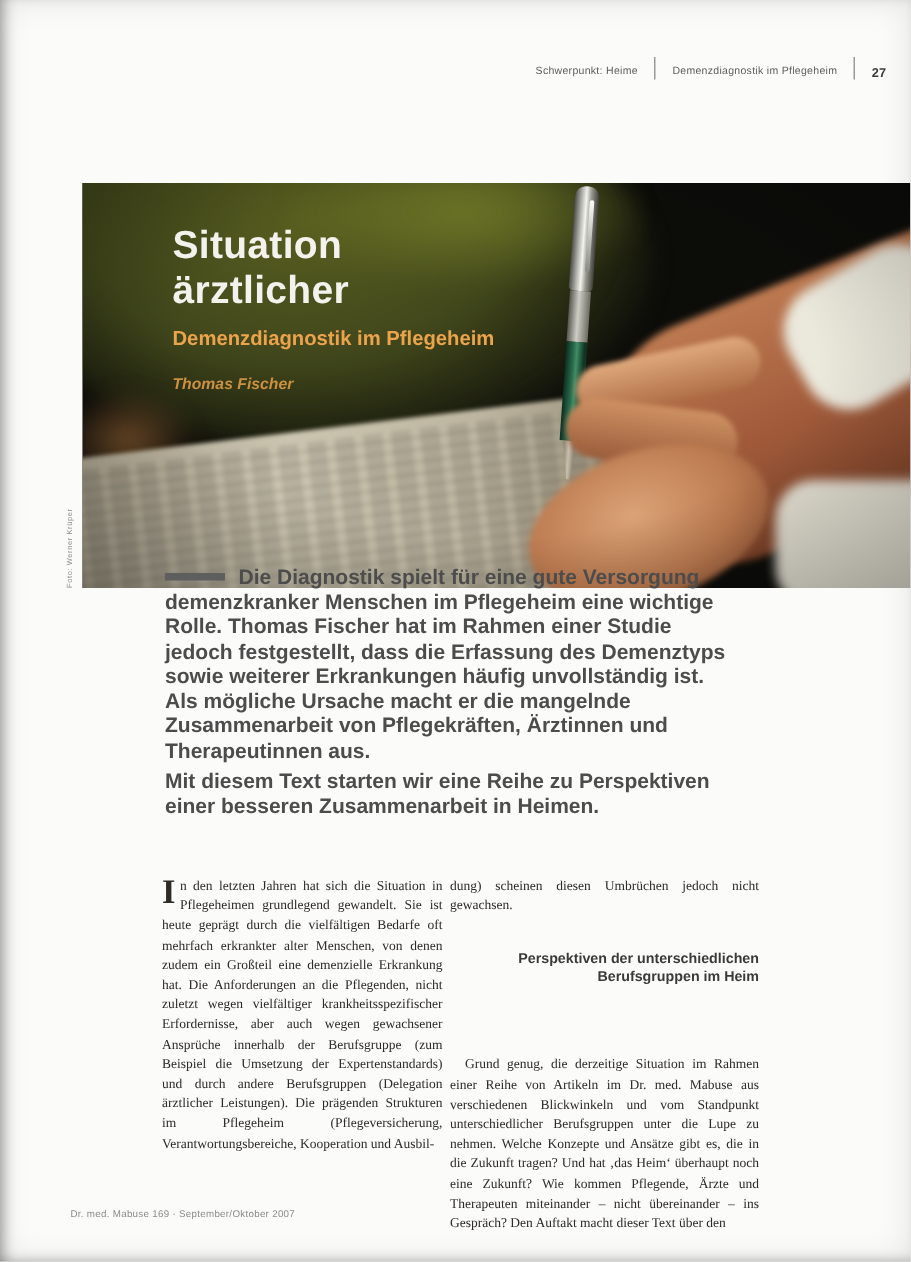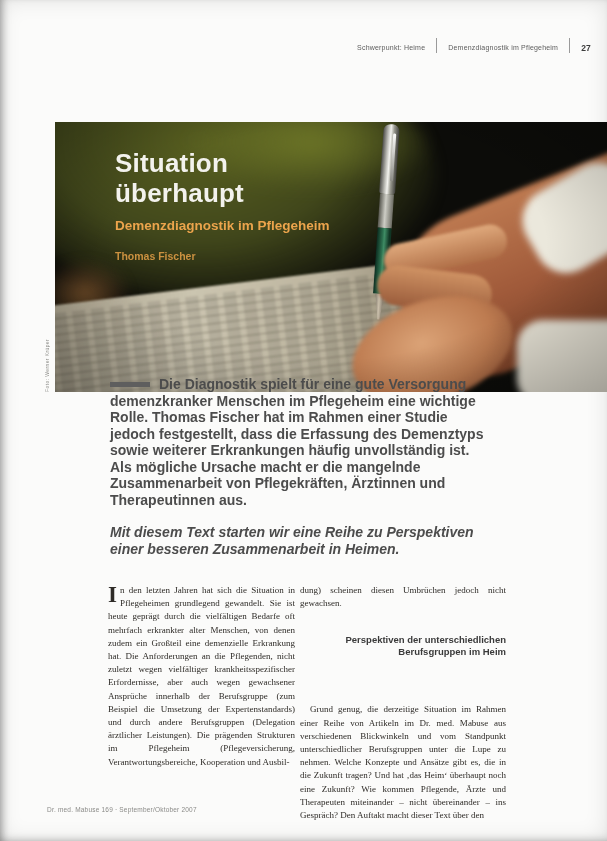--- a/index.html
+++ b/index.html
@@ -55,31 +55,31 @@
     background:linear-gradient(90deg,#0c2d20,#2d7150 40%,#3f8d65 52%,#113524 88%);}
   .pen-tip{left:1px;top:170px;width:14px;height:26px;
     clip-path:polygon(18% 0,82% 0,58% 100%,44% 100%);
     background:linear-gradient(90deg,#5c544a,#cabfab 46%,#4d453b);}
   .ph-vignette{left:0;top:0;width:100%;height:100%;
     background:radial-gradient(ellipse at 50% 45%, rgba(0,0,0,0) 55%, rgba(0,0,0,.28) 100%);}
   
   .hero-text{position:absolute;left:115px;top:148px;width:330px;color:#f3f2ed;}
   .hero-title{font-size:26px;line-height:30px;font-weight:bold;letter-spacing:.2px;}
   .hero-sub{margin-top:10px;font-size:13.5px;font-weight:bold;}
-  .hero-author{margin-top:17px;font-size:10.5px;font-weight:bold;}
+  .hero-author{margin-top:17px;font-size:10.5px;font-weight:bold;font-style:italic;}
   .photo-credit{
     position:absolute;left:44px;top:296px;height:96px;
     writing-mode:vertical-rl;transform:rotate(180deg);
     font-size:5px;color:#8e8e8a;letter-spacing:.4px;
   }
   
   .intro{position:absolute;left:110px;top:376px;width:374px;
     font-weight:bold;font-size:14px;line-height:16.5px;color:#4c4c4c;}
   .lead-bar{display:inline-block;width:40px;height:5px;background:#5e5e5e;margin-right:9px;vertical-align:2px;}
-  .intro .note{margin-top:16px;font-style:italic;}
+  .intro .note{margin-top:4px;}
   
   .col{position:absolute;top:584px;font-family:"Liberation Serif",serif;
     font-size:9px;line-height:13.2px;color:#2e2b27;text-align:justify;}
   .col1{left:108px;width:187px;}
   .col2{left:300px;width:206px;}
   .dropcap{float:left;font-size:23px;line-height:19px;font-weight:bold;padding:1px 3px 0 0;color:#2e2b27;}
   .col2 p{margin:0;}
   .col2 .cont{margin-bottom:24px;}
   .col2 h2{margin:0 0 5px 0;font-family:"Liberation Sans",sans-serif;
     font-size:9.5px;line-height:12px;font-weight:bold;color:#3a3a3a;text-align:right;}
@@ -119,21 +119,21 @@
     </div>
     <div class="ph-f1"></div>
     <div class="ph-f2"></div>
     <div class="ph-hand"></div>
     <div class="ph-vignette"></div>
   </div>
 
   <div class="hero-text">
     <div class="hero-title">
       <div>Situation</div>
-      <div>überhaupt</div>
+      <div>ärztlicher</div>
     </div>
     <div class="hero-sub" style="color: rgb(236, 164, 76);">Demenzdiagnostik im Pflegeheim</div>
     <div class="hero-author" style="color: rgb(203, 145, 64);">Thomas Fischer</div>
   </div>
 
   <div class="photo-credit">Foto: Werner Krüper</div>
 
   <div class="intro">
     <p style="margin:0;"><span class="lead-bar"></span><span>Die Diagnostik spielt für eine gute Versorgung demenzkranker Menschen im Pflegeheim eine wichtige Rolle. Thomas Fischer hat im Rahmen einer Studie jedoch festgestellt, dass die Erfassung des Demenztyps sowie weiterer Erkrankungen häufig unvollständig ist. Als mögliche Ursache macht er die mangelnde Zusammenarbeit von Pflegekräften, Ärztinnen und Therapeutinnen aus.</span></p>
     <div class="note">

